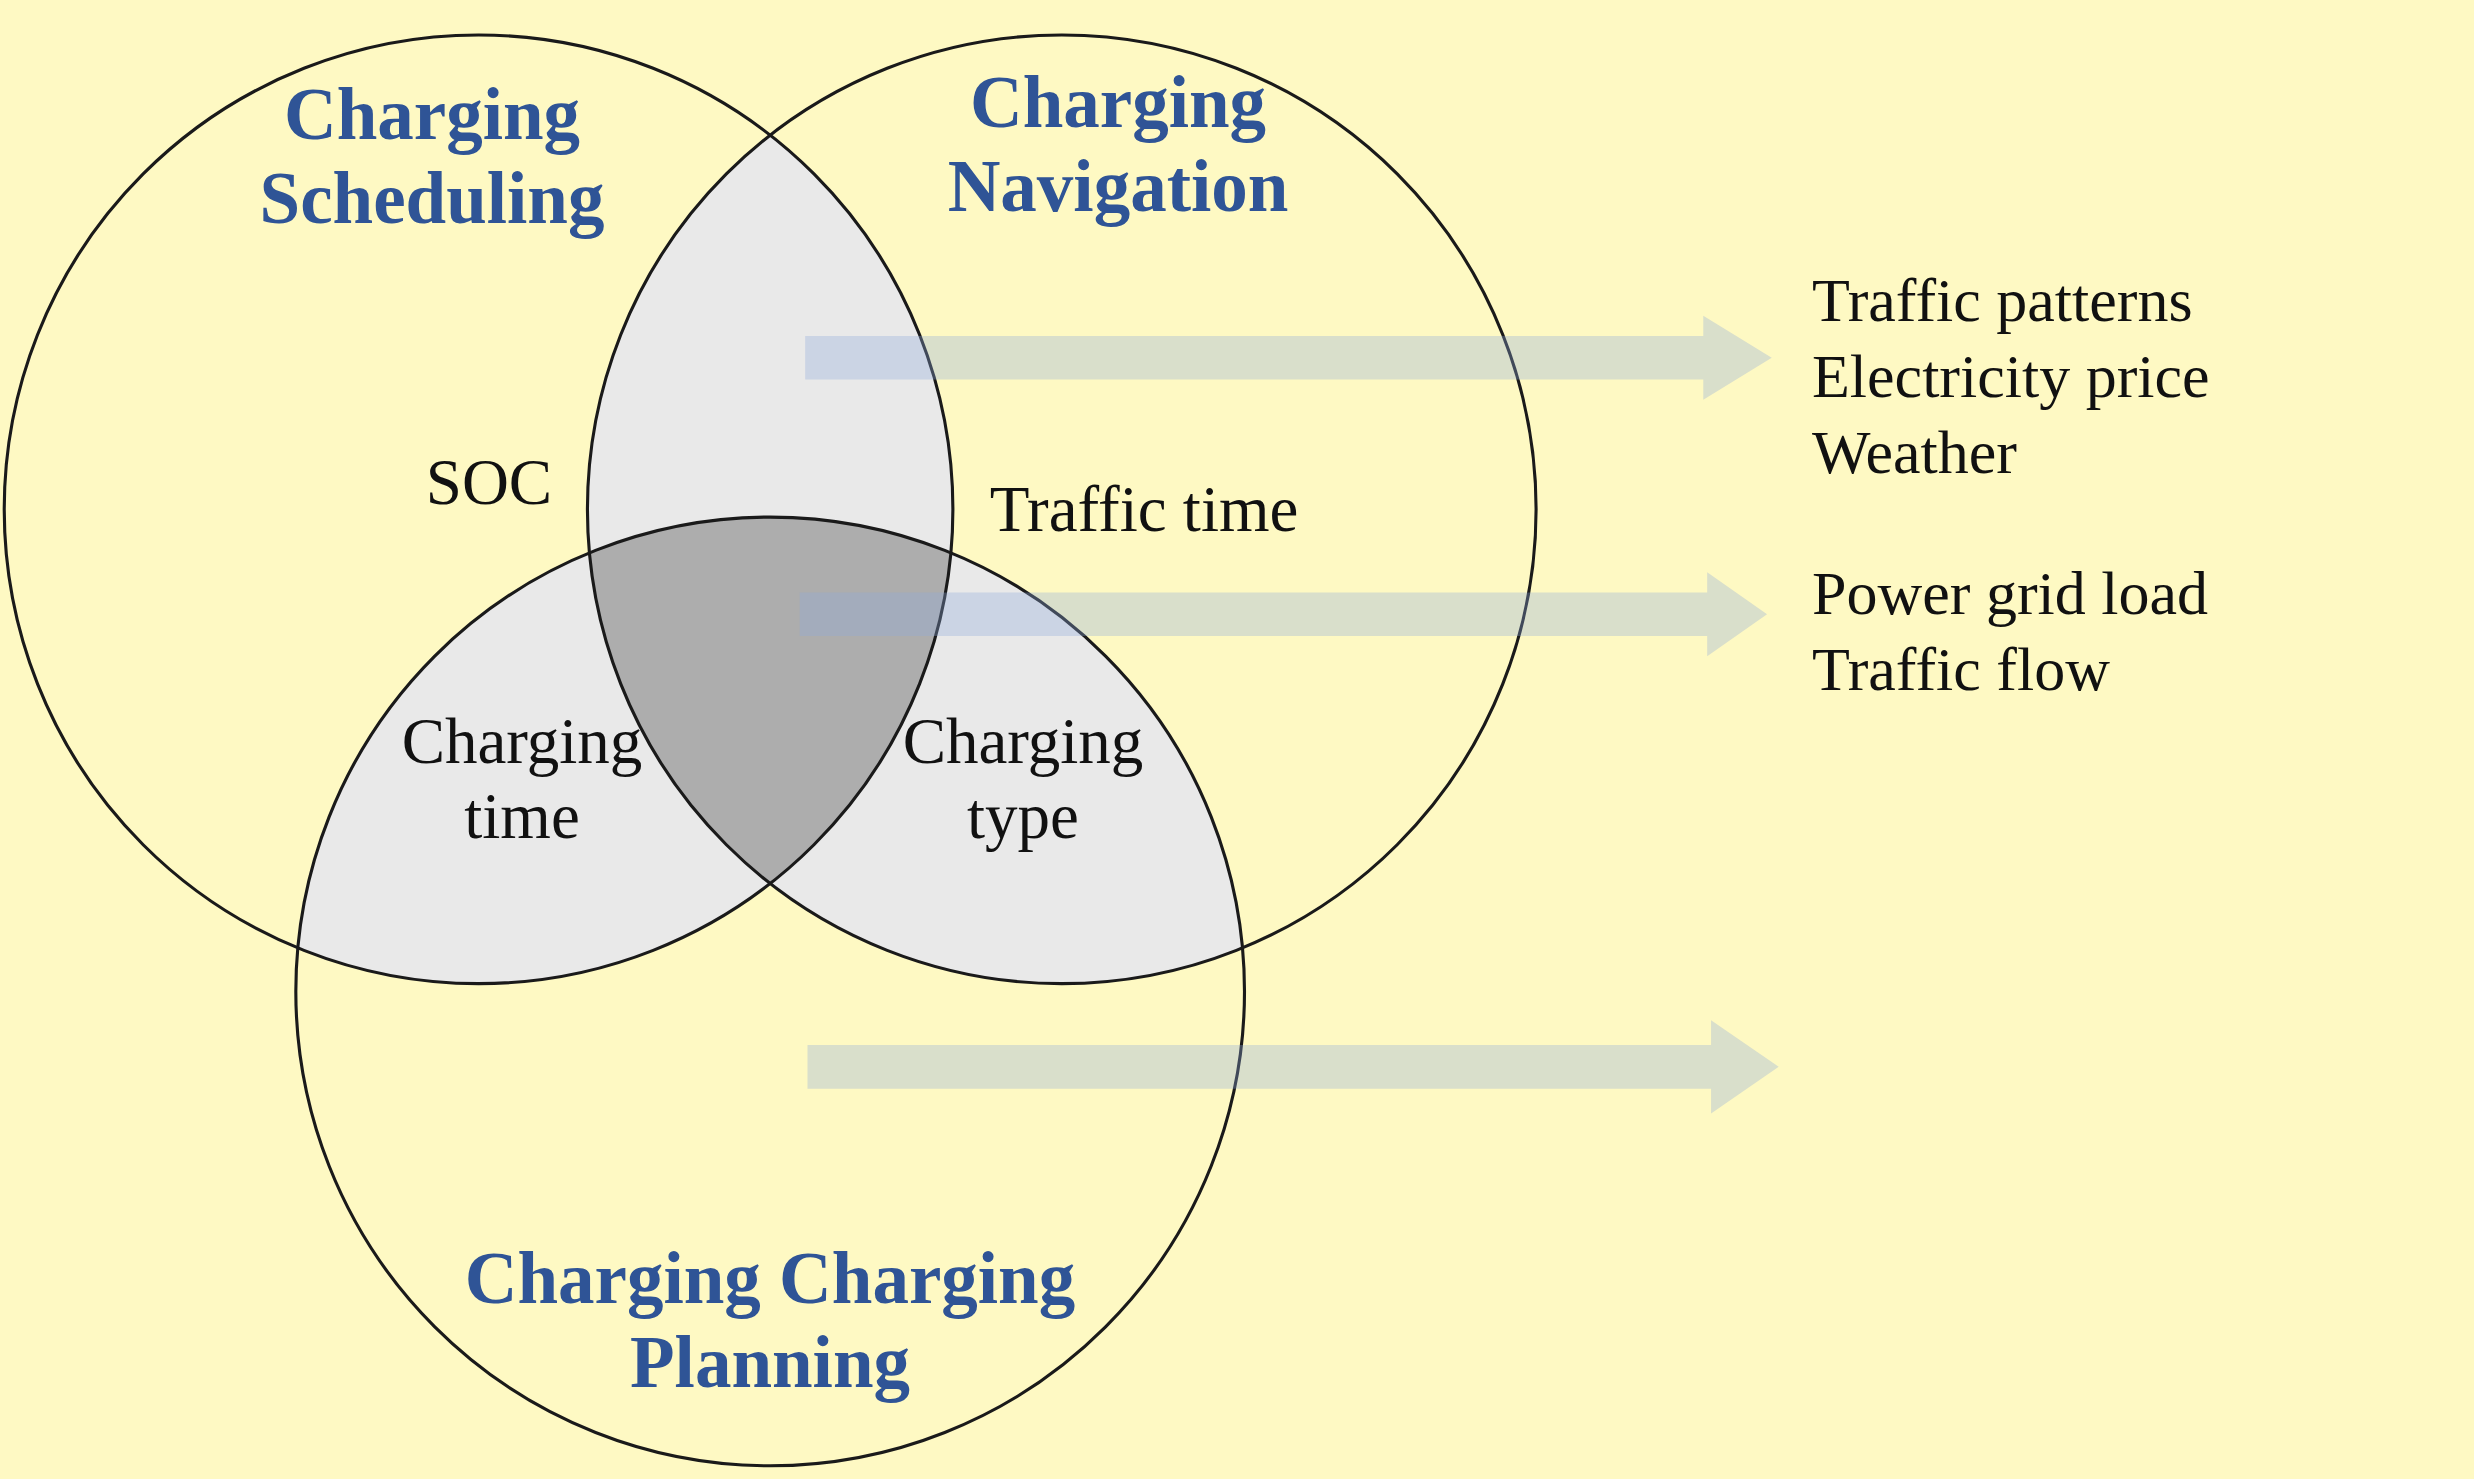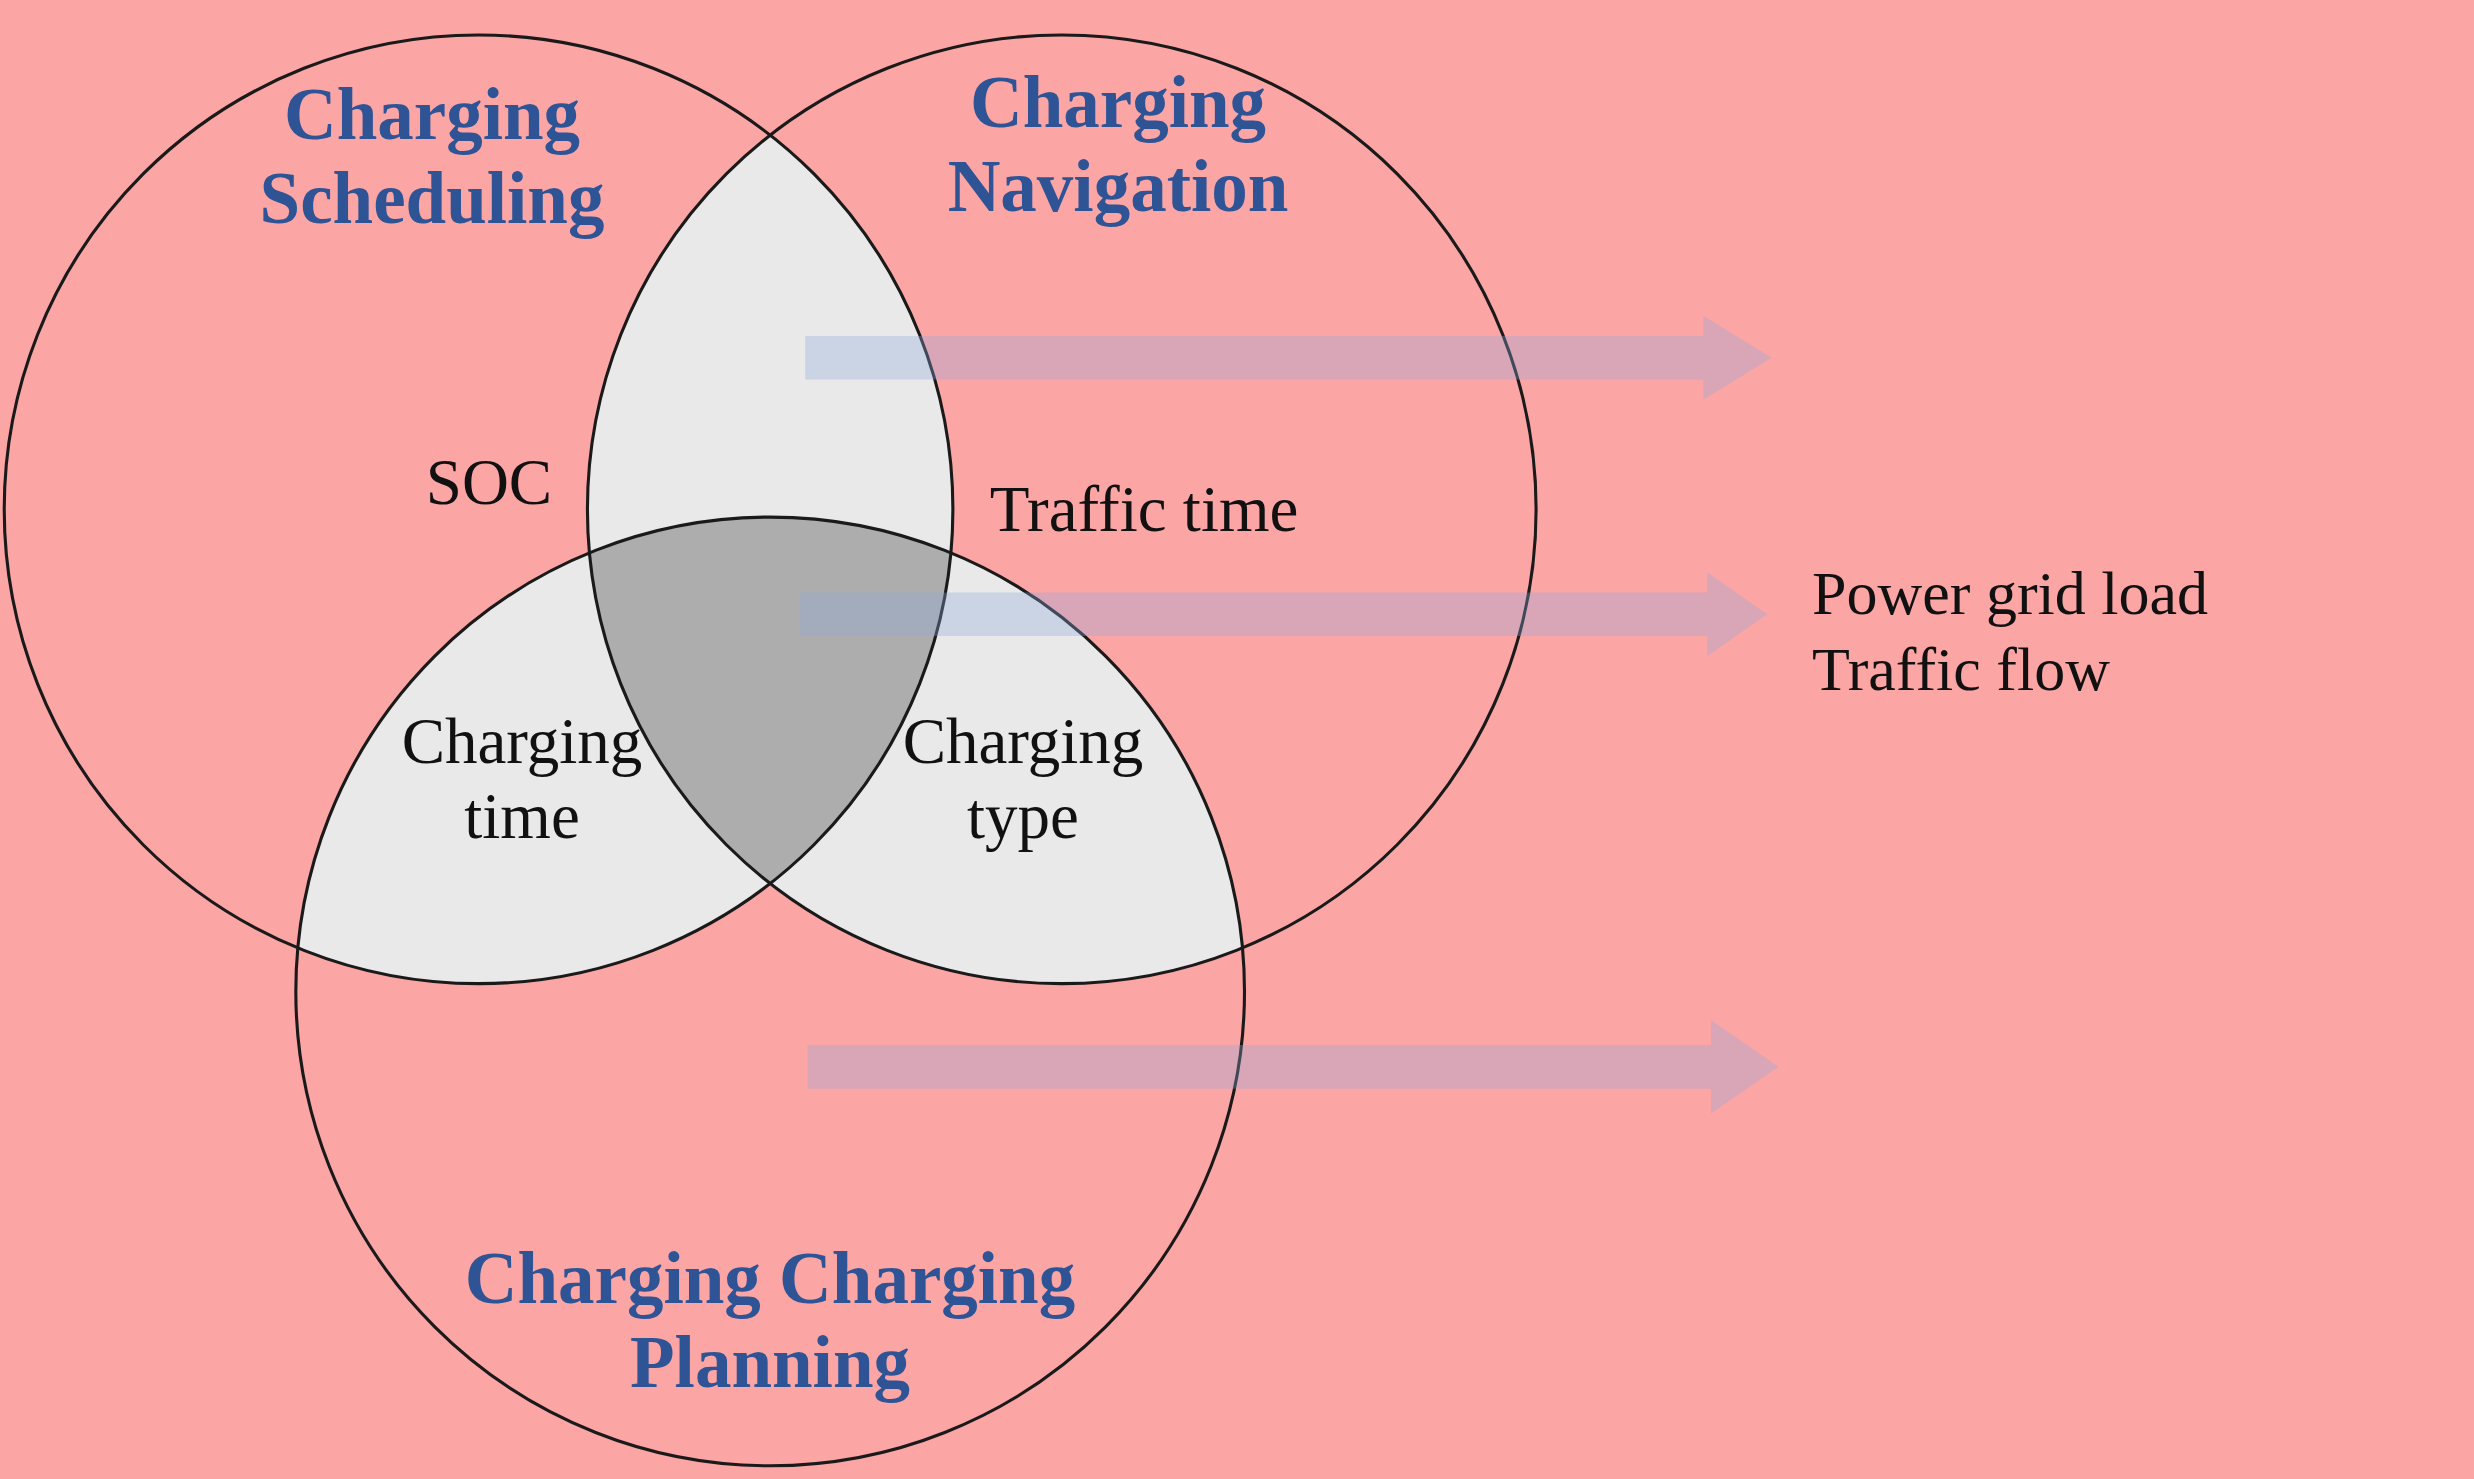--- a/index.html
+++ b/index.html
@@ -7,21 +7,21 @@
     --overlap-light:#E9E9E9;
     --overlap-dark:#ADADAD;
     --outline:#1A1A1A;
     --text:#111111;
     --arrow:rgba(142,170,219,0.33);
   }
   html,body{margin:0;padding:0;background:#ffffff;}
   .stage{
     position:relative;
     width:2475px;height:1479px;
-    background:#fca5a5;
+    background:#fef9c3;
     overflow:hidden;
     font-family:"Liberation Serif","DejaVu Serif",serif;
     color:var(--text);
   }
   .stage svg{position:absolute;left:0;top:0;}
   .label{position:absolute;transform:translate(-50%,-50%);text-align:center;white-space:pre-line;}
   .venn-label{font-size:65px;line-height:75px;color:var(--text);}
   .circle-title{
     font-size:73px;line-height:84px;font-weight:bold;
     color:var(--title-blue);
@@ -68,19 +68,22 @@
   <div class="label venn-label" style="left:456px;top:482px;margin-left:33px;">SOC</div>
 
   <div class="label venn-label" style="left:1144px;top:509px;">Traffic time</div>
 
   <div class="label venn-label" style="left:522px;top:779px;">Charging
 time</div>
 
   <div class="label venn-label" style="left:1023px;top:779px;">Charging
 type</div>
 
+  <div class="callout" style="top:262px;">Traffic patterns
+Electricity price
+Weather</div>
 
   <div class="callout" style="top:555px;">Power grid load
 Traffic flow</div>
 
 
 </div>
 
 
 </body></html>

